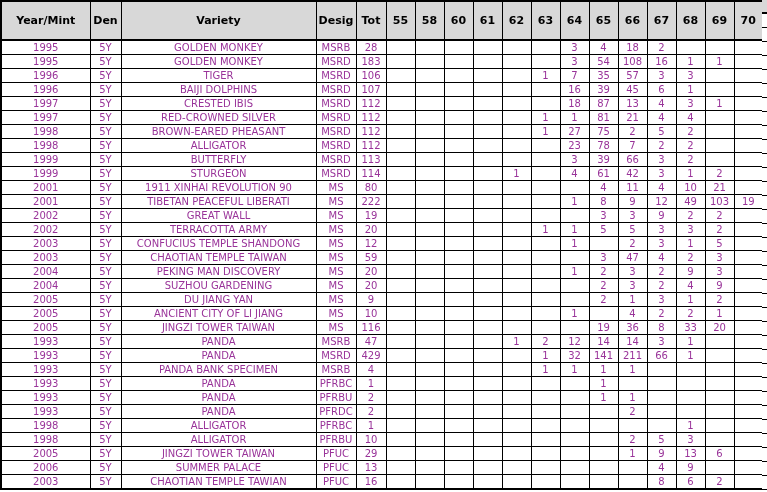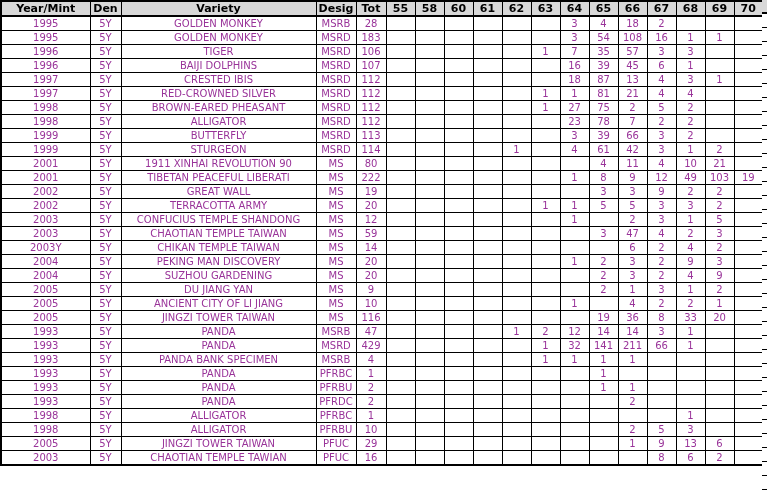--- a/index.html
+++ b/index.html
@@ -19,21 +19,21 @@
   }
   table.census th {
     background:var(--header-bg,#D8D8D8);
     color:#000;
     font-size:11px;
     font-weight:bold;
     border:1px solid var(--grid,#000);
     border-bottom:2px solid var(--grid,#000);
     height:13px;
     line-height:13px;
-    padding:0 1px;
+    padding:12px 1px;
     text-align:center;
     white-space:nowrap;
     overflow:hidden;
   }
   table.census td {
     color:var(--data-text,#993399);
     font-size:10px;
     border:1px solid var(--grid,#000);
     height:13px;
     line-height:13px;
@@ -418,40 +418,20 @@
           <td></td>
           <td></td>
           <td>3</td>
           <td>47</td>
           <td>4</td>
           <td>2</td>
           <td>3</td>
           <td></td>
         </tr>
         <tr>
-          <td>2003Y</td>
-          <td>5Y</td>
-          <td>CHIKAN TEMPLE TAIWAN</td>
-          <td>MS</td>
-          <td>14</td>
-          <td></td>
-          <td></td>
-          <td></td>
-          <td></td>
-          <td></td>
-          <td></td>
-          <td></td>
-          <td></td>
-          <td>6</td>
-          <td>2</td>
-          <td>4</td>
-          <td>2</td>
-          <td></td>
-        </tr>
-        <tr>
           <td>2004</td>
           <td>5Y</td>
           <td>PEKING MAN DISCOVERY</td>
           <td>MS</td>
           <td>20</td>
           <td></td>
           <td></td>
           <td></td>
           <td></td>
           <td></td>
@@ -715,20 +695,40 @@
           <td></td>
           <td></td>
           <td></td>
           <td></td>
           <td></td>
           <td></td>
           <td>1</td>
           <td>9</td>
           <td>13</td>
           <td>6</td>
+          <td></td>
+        </tr>
+        <tr>
+          <td>2006</td>
+          <td>5Y</td>
+          <td>SUMMER PALACE</td>
+          <td>PFUC</td>
+          <td>13</td>
+          <td></td>
+          <td></td>
+          <td></td>
+          <td></td>
+          <td></td>
+          <td></td>
+          <td></td>
+          <td></td>
+          <td></td>
+          <td>4</td>
+          <td>9</td>
+          <td></td>
           <td></td>
         </tr>
         <tr>
           <td>2003</td>
           <td>5Y</td>
           <td>CHAOTIAN TEMPLE TAWIAN</td>
           <td>PFUC</td>
           <td>16</td>
           <td></td>
           <td></td>

